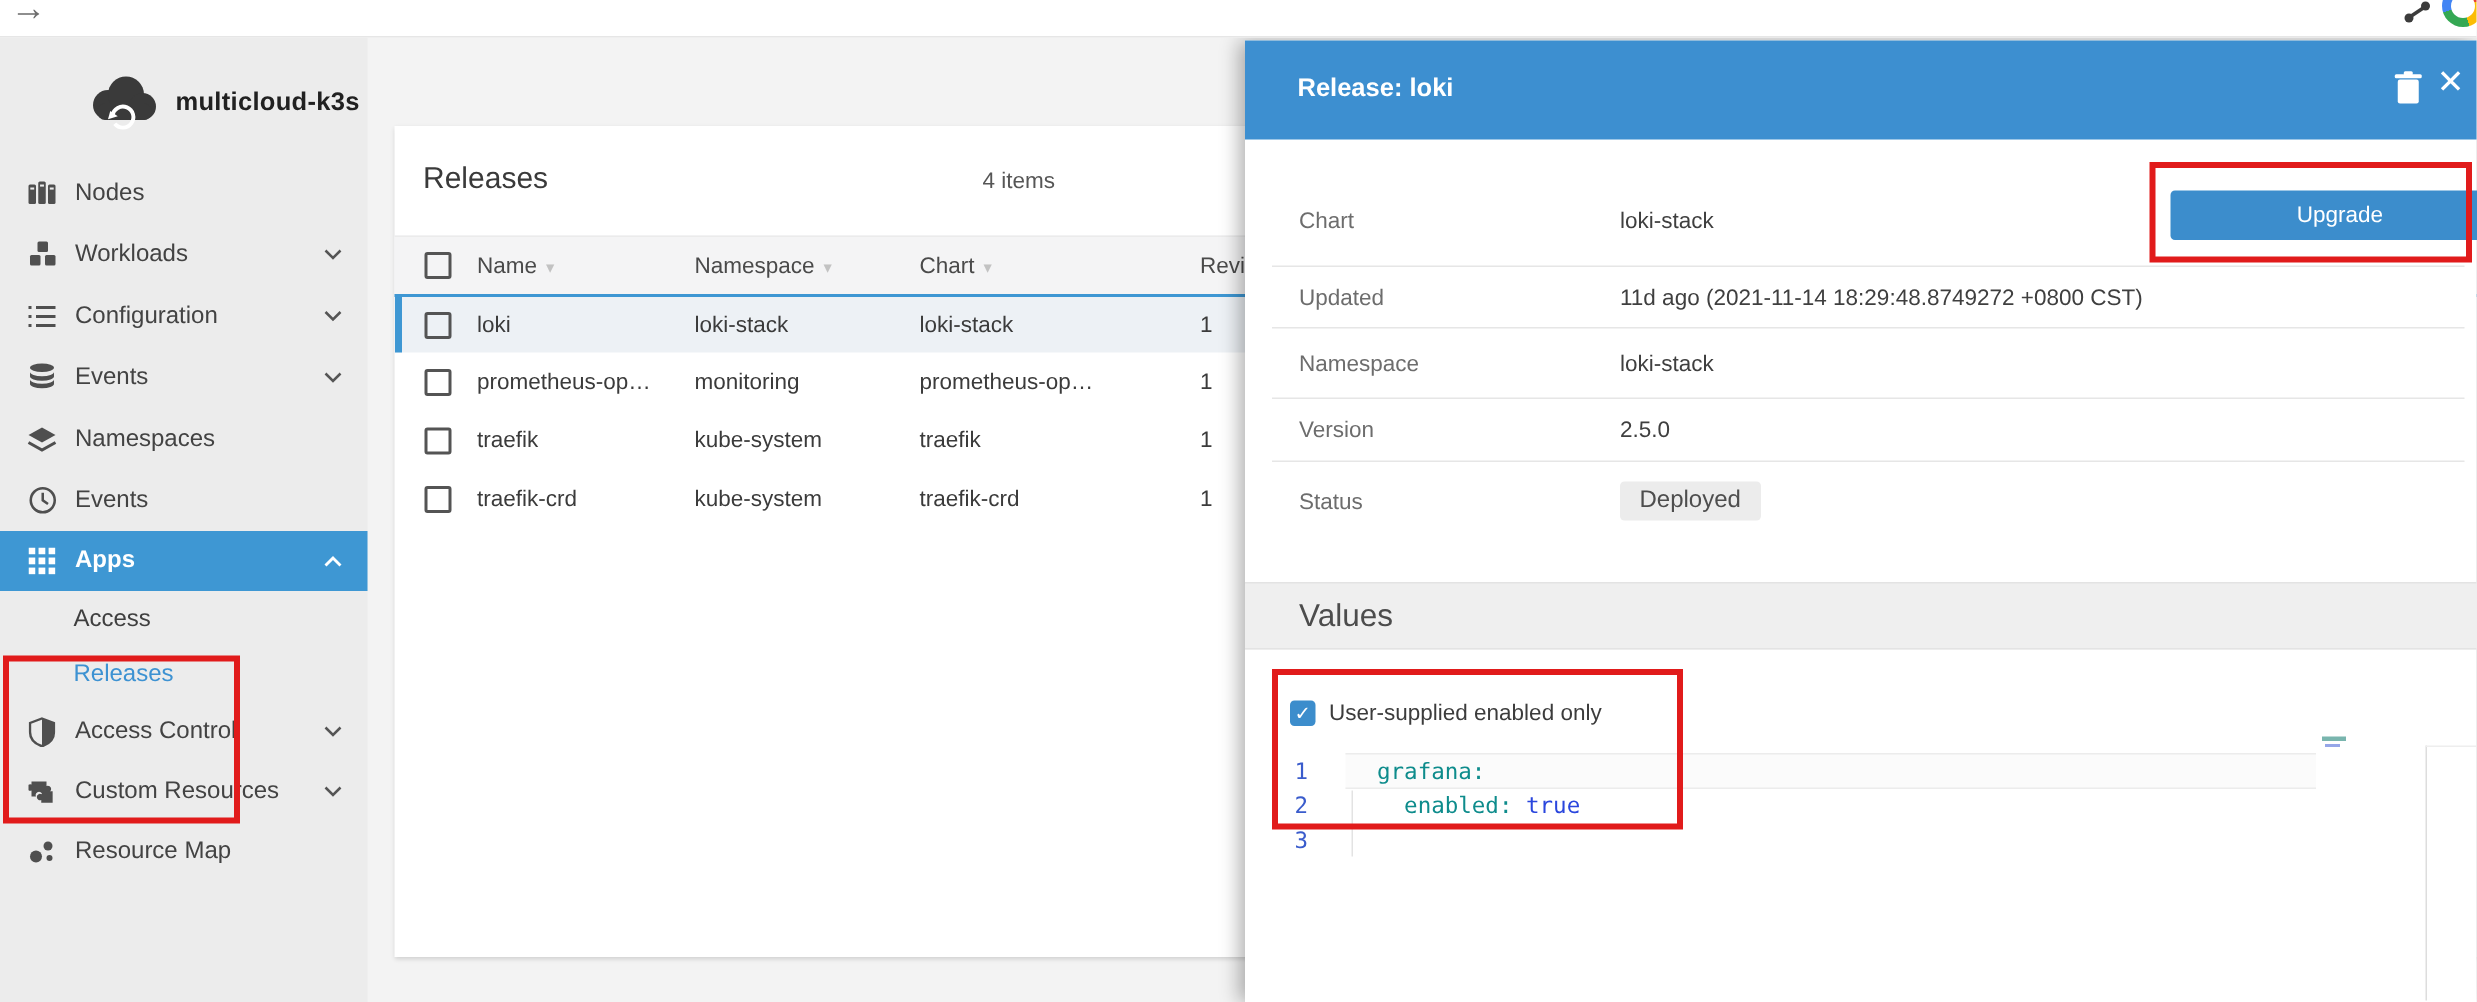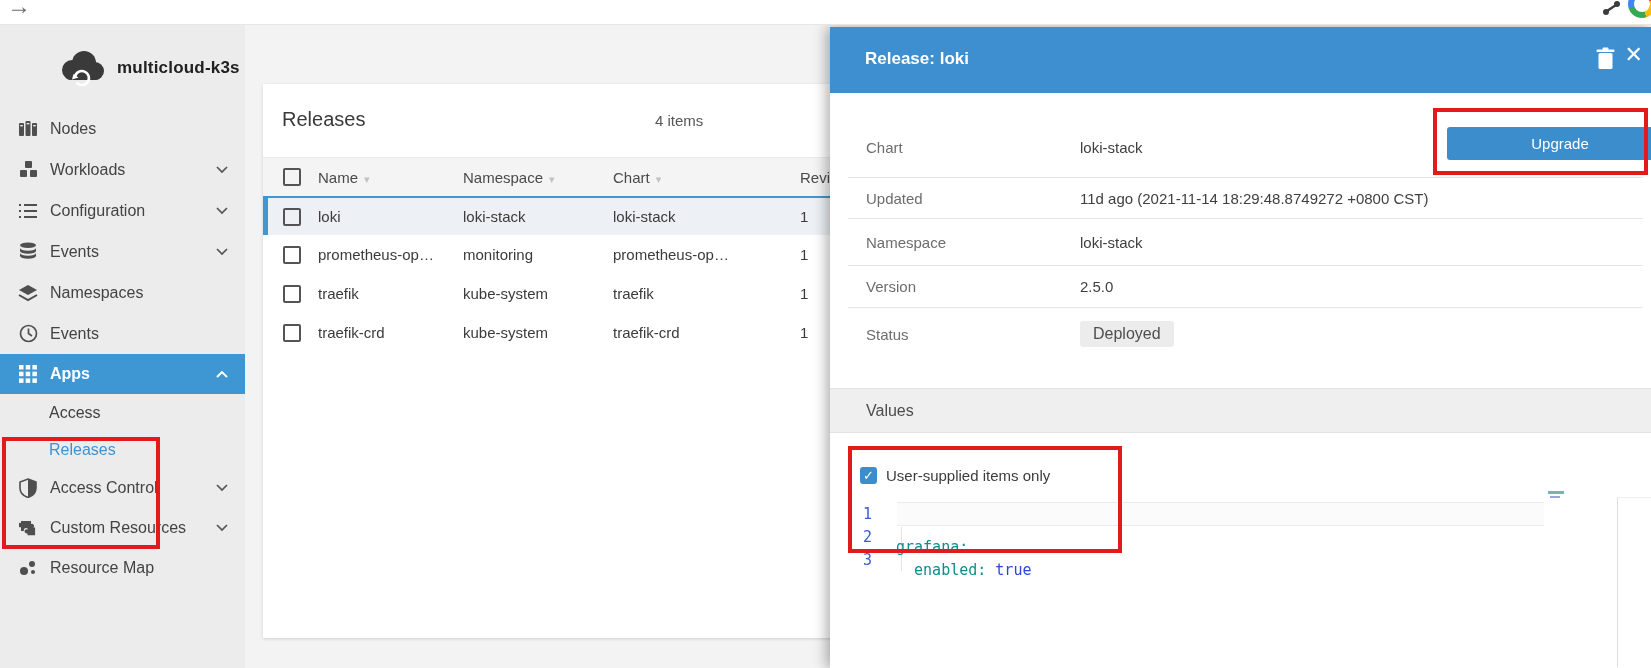--- a/index.html
+++ b/index.html
@@ -65,34 +65,34 @@
   .frow { display:flex; align-items:center; }
   .frow + .frow { border-top:1px solid #e6e6e6; }
   .flabel { width:232px; padding-left:18px; font-size:15px; color:#6d6d6d; }
   .fvalue { font-size:15px; color:#3f3f3f; }
   .badge { background:#ececec; border-radius:3px; padding:4px 13px; font-size:16px; color:#4e4e4e; }
   .upgrade-btn { position:absolute; left:617px; top:100px; width:226px; height:33px;
     background:#3c8dcc; border:none; border-radius:3px; color:#ffffff; font-size:15px;
     font-family:"Liberation Sans",sans-serif; cursor:pointer; }
   .values-band { position:absolute; left:0; right:0; top:361px; height:45px;
     background:#efefef; border-top:1px solid #e3e3e3; border-bottom:1px solid #e3e3e3;
-    display:flex; align-items:center; padding-left:36px; font-size:16px; color:#4c4c4c; }
+    display:flex; align-items:center; padding-left:36px; font-size:21px; color:#4c4c4c; }
   .chk-row { position:absolute; left:30px; top:440px; display:flex; align-items:center; gap:9px; }
   .chk { width:17px; height:17px; background:#3c8dcc; border-radius:3px; color:#ffffff;
     font-size:13px; display:flex; align-items:center; justify-content:center; cursor:pointer; }
   .chk-label { font-size:15px; color:#3c3c3c; }
 
   
   .editor { position:absolute; left:0; top:476px; width:821px; height:100px;
     font-family:"DejaVu Sans Mono", monospace; font-size:15px; cursor:text; }
   .cur-line-bg { position:absolute; left:67px; top:-1px; width:647px; height:24px;
     background:#fbfbfb; border-top:1px solid #ececec; border-bottom:1px solid #ececec; }
   .code-line { position:absolute; left:0; height:23px; line-height:23px; width:100%; }
   .ln { position:absolute; left:0; width:42px; text-align:right; color:#3a5ccc; }
-  .ctext { position:absolute; left:66px; white-space:pre;margin-top:33px; }
+  .ctext { position:absolute; left:88px; white-space:pre; }
   .tok-key { color:#0e8c8c; }
   .tok-bool { color:#2a46dd; }
   .indent-guide { position:absolute; left:71px; top:24px; height:44px;
     border-left:1px solid #e3e3e3; }
   .minimap { position:absolute; left:718px; top:464px; }
   .mm1 { width:16px; height:3px; background:#79b5ae; margin-bottom:2px; }
   .mm2 { width:10px; height:2px; background:#96a6e8; margin-left:2px; }
   .ed-vline { position:absolute; left:787px; top:470px; height:170px; border-left:1px solid #ddd; }
   .ed-hline { position:absolute; left:787px; top:470px; width:34px; border-top:1px solid #eee; }
 
@@ -380,21 +380,21 @@
   </div>
 
   <button class="upgrade-btn">Upgrade</button>
 
   <div class="values-band">Values</div>
 
   <div class="chk-row">
     <span class="chk">
       <span>✓</span>
     </span>
-    <span class="chk-label">User-supplied items only</span>
+    <span class="chk-label">User-supplied enabled only</span>
   </div>
 
   <div class="editor">
     <div class="cur-line-bg"></div>
     <div class="indent-guide"></div>
     <div class="code-line" style="top:0;">
       <span class="ln">1</span>
       <span class="ctext"><span class="tok-key">grafana:</span></span>
     </div>
     <div class="code-line" style="top:23px;">

